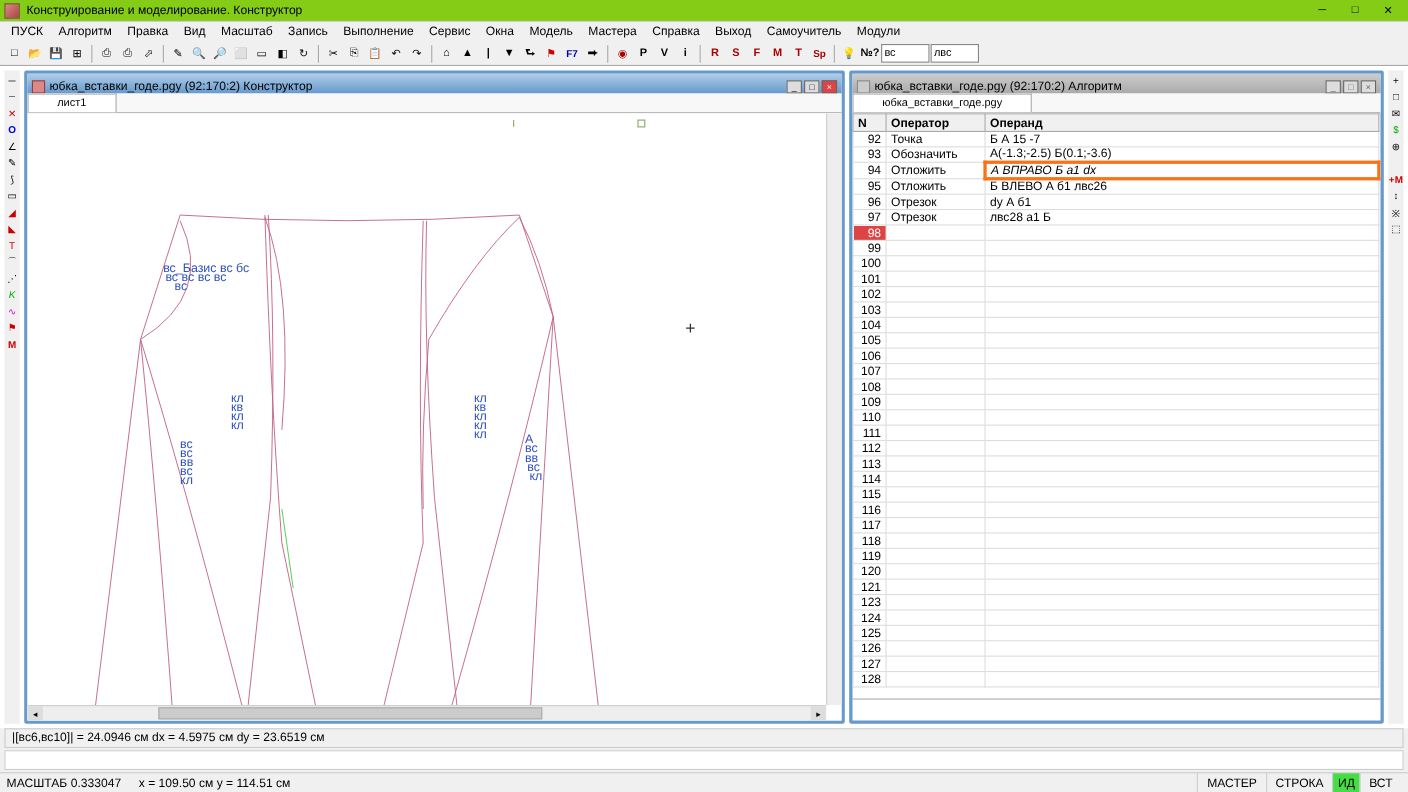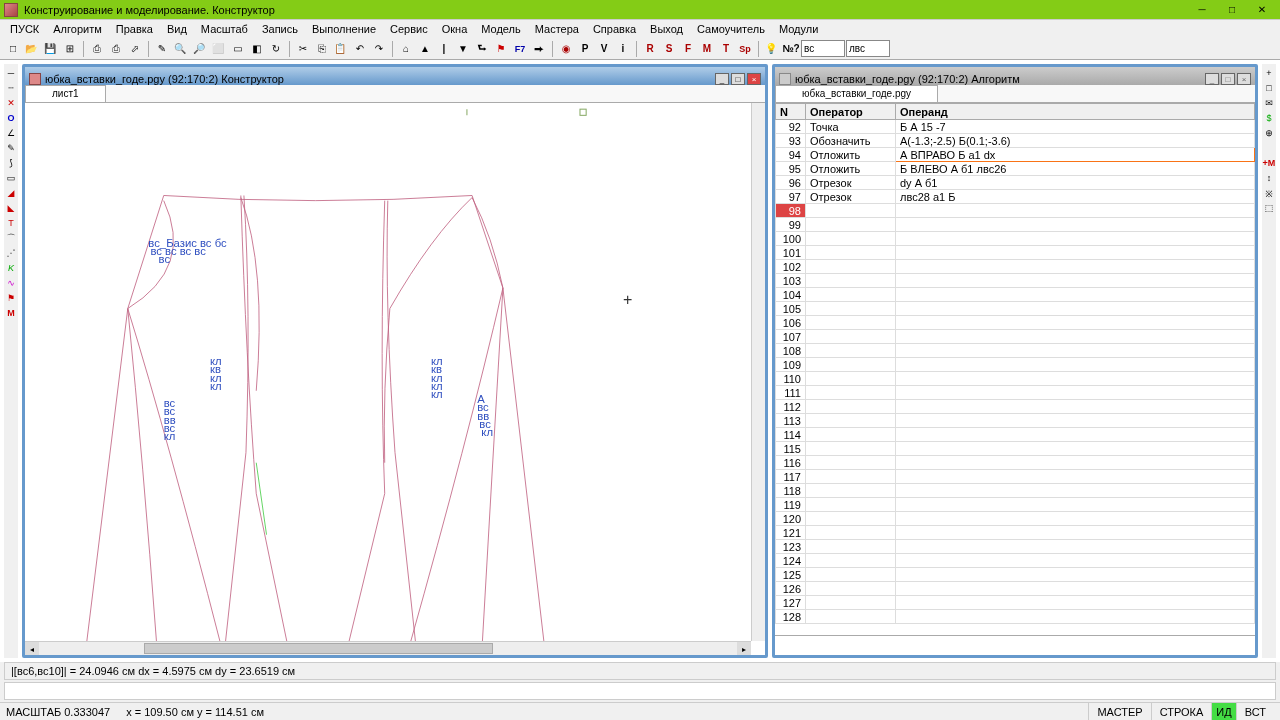--- a/index.html
+++ b/index.html
@@ -37,21 +37,21 @@
 .hsbtn { width: 14px; height: 14px; background: #ddd; display: flex; align-items: center; justify-content: center; font-size: 8px; }
 .hstrack { flex: 1; position: relative; }
 .hsthumb { position: absolute; left: 15%; width: 50%; top: 1px; bottom: 1px; background: #ccc; border: 1px solid #aaa; }
 .grid-area { flex: 1; overflow: auto; position: relative; }
 .grid { width: 100%; border-collapse: collapse; table-layout: fixed; }
 .grid th { background: #f0f0f0; border: 1px solid #aaa; padding: 1px 4px; text-align: left; font-weight: bold; font-size: 11px; height: 16px; }
 .grid td { border: 1px solid #ddd; padding: 0px 4px; height: 14px; font-size: 11px; white-space: nowrap; overflow: hidden; }
 .col-n { width: 30px; text-align: right; }
 .col-op { width: 90px; margin-top: 20px; }
 .row-hl td:first-child { background: #d44; color: #fff; }
-.row-sel td:last-child { border: 1px solid #f97316; }
+.row-sel td:last-child { border: 3px solid #f97316; font-style: italic; }
 .grid-input { height: 20px; border-top: 1px solid #aaa; padding: 2px 4px; }
 .statusbar1 { height: 18px; background: #f0f0f0; border: 1px solid #ccc; display: flex; align-items: center; padding: 0 6px; font-size: 11px; margin: 0 4px; }
 .inputbar { height: 18px; border: 1px solid #ccc; margin: 2px 4px; background: #fff; }
 .statusbar2 { height: 18px; background: #f0f0f0; display: flex; align-items: center; padding: 0 6px; font-size: 11px; border-top: 1px solid #ccc; }
 .sb-spacer { flex: 1; }
 .sb-seg { padding: 0 8px; border-left: 1px solid #ccc; height: 100%; display: flex; align-items: center; }
 .sb-vl { background: #4d4; padding: 0 4px; }
 </style>
 </head>
 <body>

